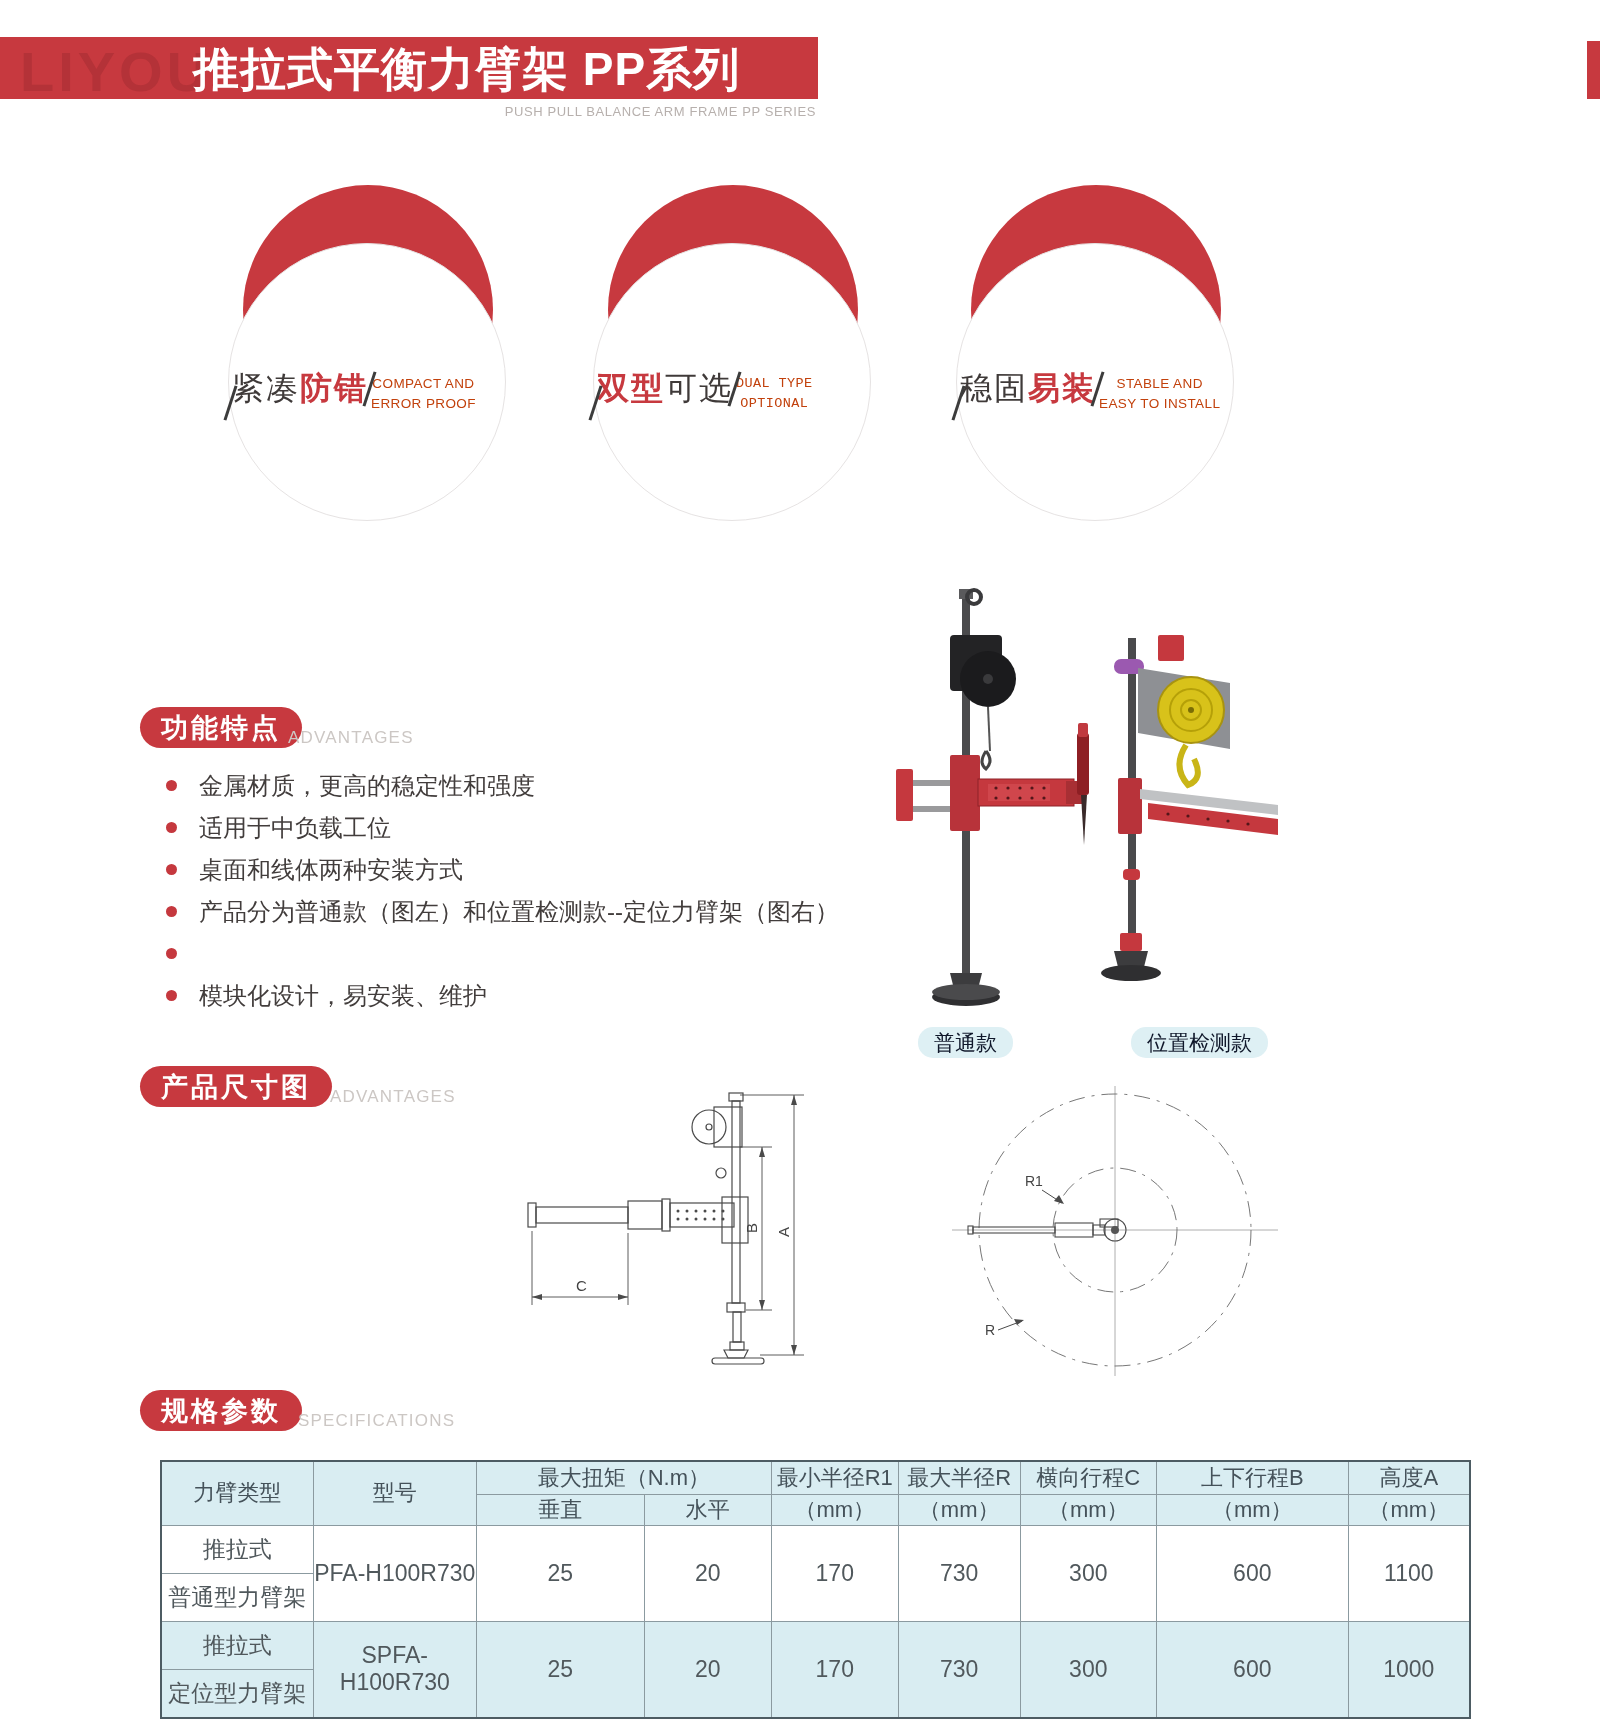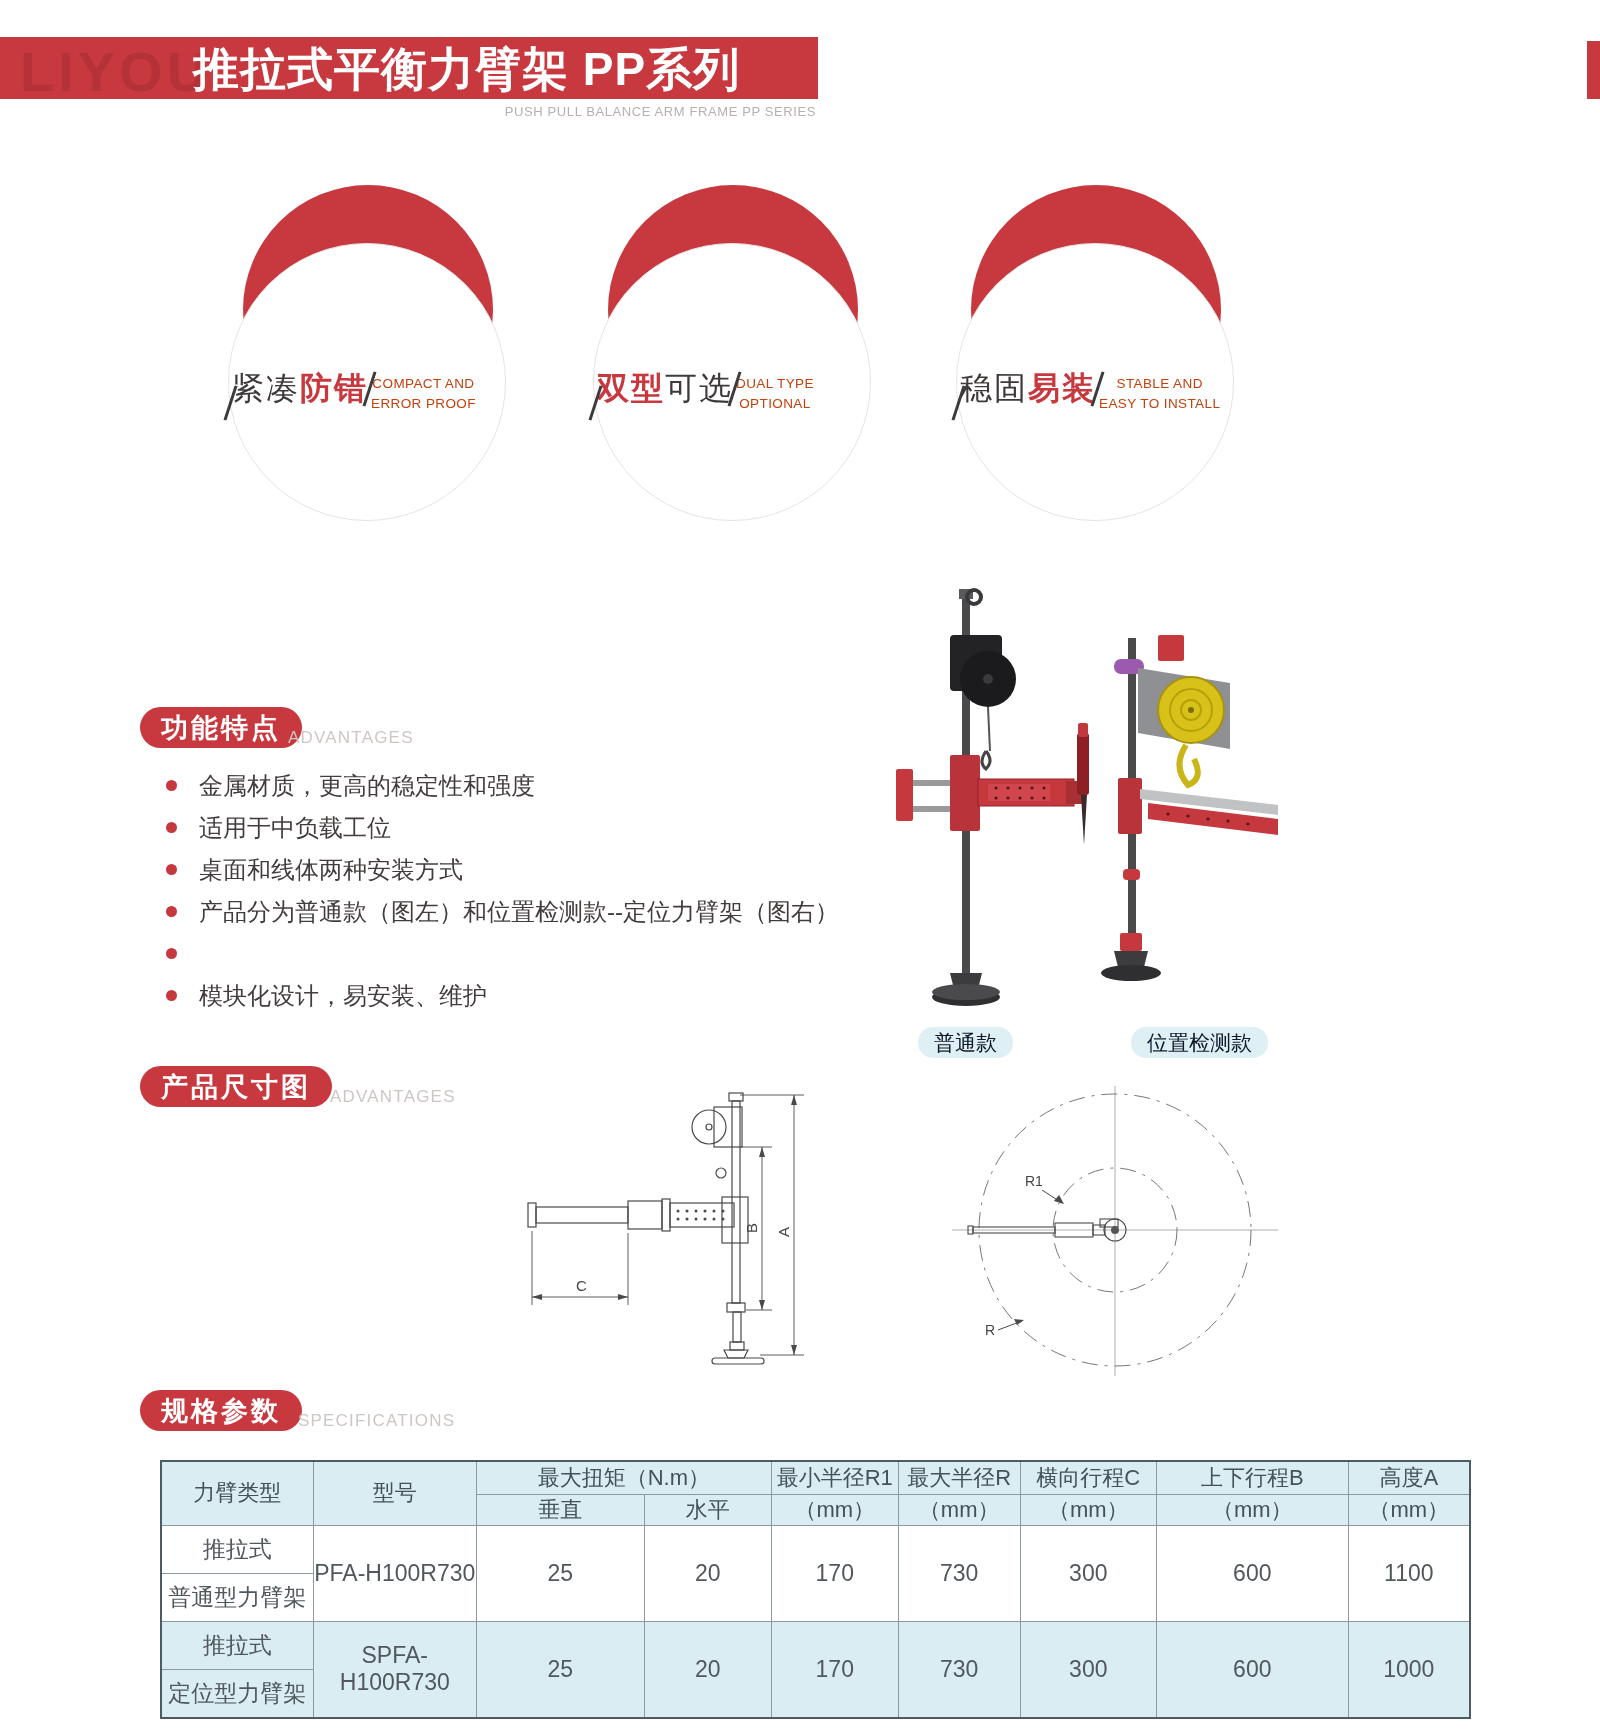--- a/index.html
+++ b/index.html
@@ -67,21 +67,21 @@
 
   <div class="circle-feature" style="left:228px;">
     <div class="red-moon"></div>
     <div class="white-disc">
       <div class="slash s1"></div>
       <div class="circle-zh"><span>紧凑</span><span class="hl">防错</span><span></span></div>
       <div class="slash s2"></div>
       <div class="circle-en"><span>COMPACT AND</span><br><span>ERROR PROOF</span></div>
     </div>
   </div>
-  <div class="circle-feature" style="left:593px;">
+  <div class="circle-feature" style="left:593px;font-family:Liberation Mono, monospace;">
     <div class="red-moon"></div>
     <div class="white-disc">
       <div class="slash s1"></div>
       <div class="circle-zh"><span class="hl">双型</span><span>可选</span></div>
       <div class="slash s2"></div>
       <div class="circle-en"><span>DUAL TYPE</span><br><span>OPTIONAL</span></div>
     </div>
   </div>
   <div class="circle-feature" style="left:956px;">
     <div class="red-moon"></div>

